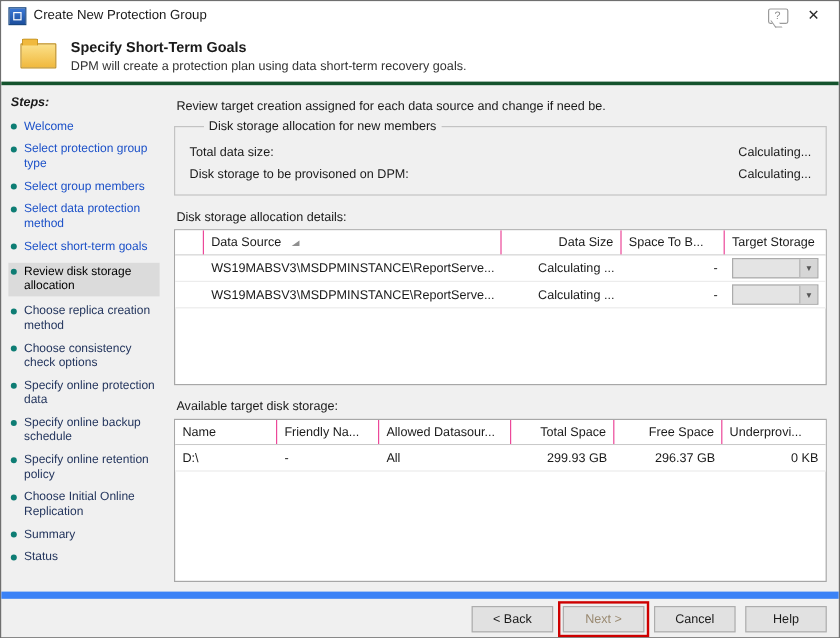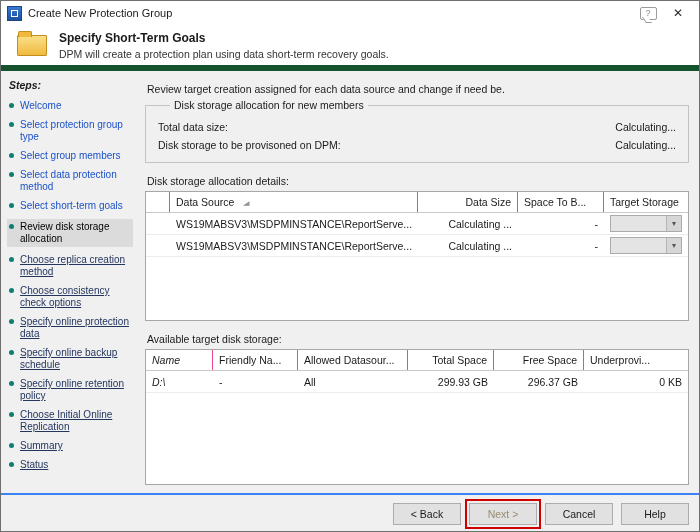--- a/index.html
+++ b/index.html
@@ -28,21 +28,21 @@
   }
   .help-bubble::after {
     content:""; position:absolute; left:3px; bottom:-4px; width:5px; height:5px;
     background:#fff; border-left:1px solid #9b9b9b; border-bottom:1px solid #9b9b9b;
     transform:skewX(35deg); 
   }
   .close-glyph { font-size:12px; color:#2b2b2b; }
 
   
   .header {
-    height:46px; background:#ffffff; border-bottom:6px solid #14532d;
+    height:46px; background:#ffffff; border-bottom:3px solid #14532d;
     display:flex; align-items:center; padding:0 10px 0 16px;
   }
   .folder-icon {
     width:30px; height:21px; background:linear-gradient(#fbe089,#f0b93e);
     border:1px solid #c08f1f; border-radius:1px; position:relative; margin-right:12px; flex:none;
   }
   .folder-icon::before {
     content:""; position:absolute; top:-5px; left:0px; width:12px; height:5px;
     background:#f0b93e; border:1px solid #c08f1f; border-bottom:none; border-radius:2px 2px 0 0;
   }
@@ -55,21 +55,21 @@
   
   .sidebar { width:136px; flex:none; padding:8px 4px 0 8px; }
   .steps-title { font-size:10.5px; font-weight:bold; font-style:italic; margin-bottom:9px; }
   .steps { list-style:none; }
   .steps li {
     display:flex; gap:6px; align-items:flex-start; margin-bottom:7px;
     font-size:10px; line-height:12px; cursor:default;
   }
   .steps .dot { width:5px; height:5px; border-radius:50%; background:#0e7d74; margin-top:3px; flex:none; }
   .steps li.completed .step-label { color:#1c51c8; }
-  .steps li.pending   .step-label { color:#24365e;text-decoration:underline; }
+  .steps li.pending   .step-label { color:#24365e; }
   .steps li.current   { background:#dbdbdb; padding:2px 2px; margin-left:-2px;justify-content:space-between; }
   .steps li.current .step-label { color:#000; }
 
   
   .main { flex:1; padding:10px 10px 0 8px; }
   .instruction { font-size:10.5px; margin:2px 0 10px 2px; }
 
   .groupbox {
     border:1px solid #c3c3c3; position:relative; padding:12px 10px 8px 10px; margin-bottom:12px;
   }
@@ -105,30 +105,30 @@
   .combo {
     flex:1; height:17px; background:#e4e4e4; border:1px solid #ababab;
     display:flex; justify-content:flex-end; align-items:stretch;
   }
   .combo-btn {
     width:15px; background:#d6d6d6; border-left:1px solid #b5b5b5;
     display:flex; align-items:center; justify-content:center; font-size:8px; color:#555;
   }
 
   
-  .c-name     { width:67px;  flex:none;font-style:italic; }
+  .c-name     { width:85px;  flex:none; }
   .c-friendly { width:85px;  flex:none; }
   .c-allowed  { width:110px; flex:none; }
   .c-total    { width:86px;  flex:none; }
   .c-free     { width:90px;  flex:none; }
   .c-under    { flex:1; }
 
   
   .footer {
-    height:40px; border-top:2px solid #3b82f6; display:flex; align-items:center;
+    height:40px; border-top:6px solid #3b82f6; display:flex; align-items:center;
     justify-content:flex-end; padding:0 10px; gap:8px;
   }
   button {
     width:68px; height:22px; font-family:"Liberation Sans", sans-serif; font-size:10.5px;
     background:#e1e1e1; border:1px solid #adadad; color:#1a1a1a; cursor:default;
   }
   .next-wrap { position:relative; display:inline-block; }
   .next-wrap button { color:#9a8a72; }
   .annotation {
     position:absolute; top:-4px; left:-4px; right:-4px; bottom:-4px;

